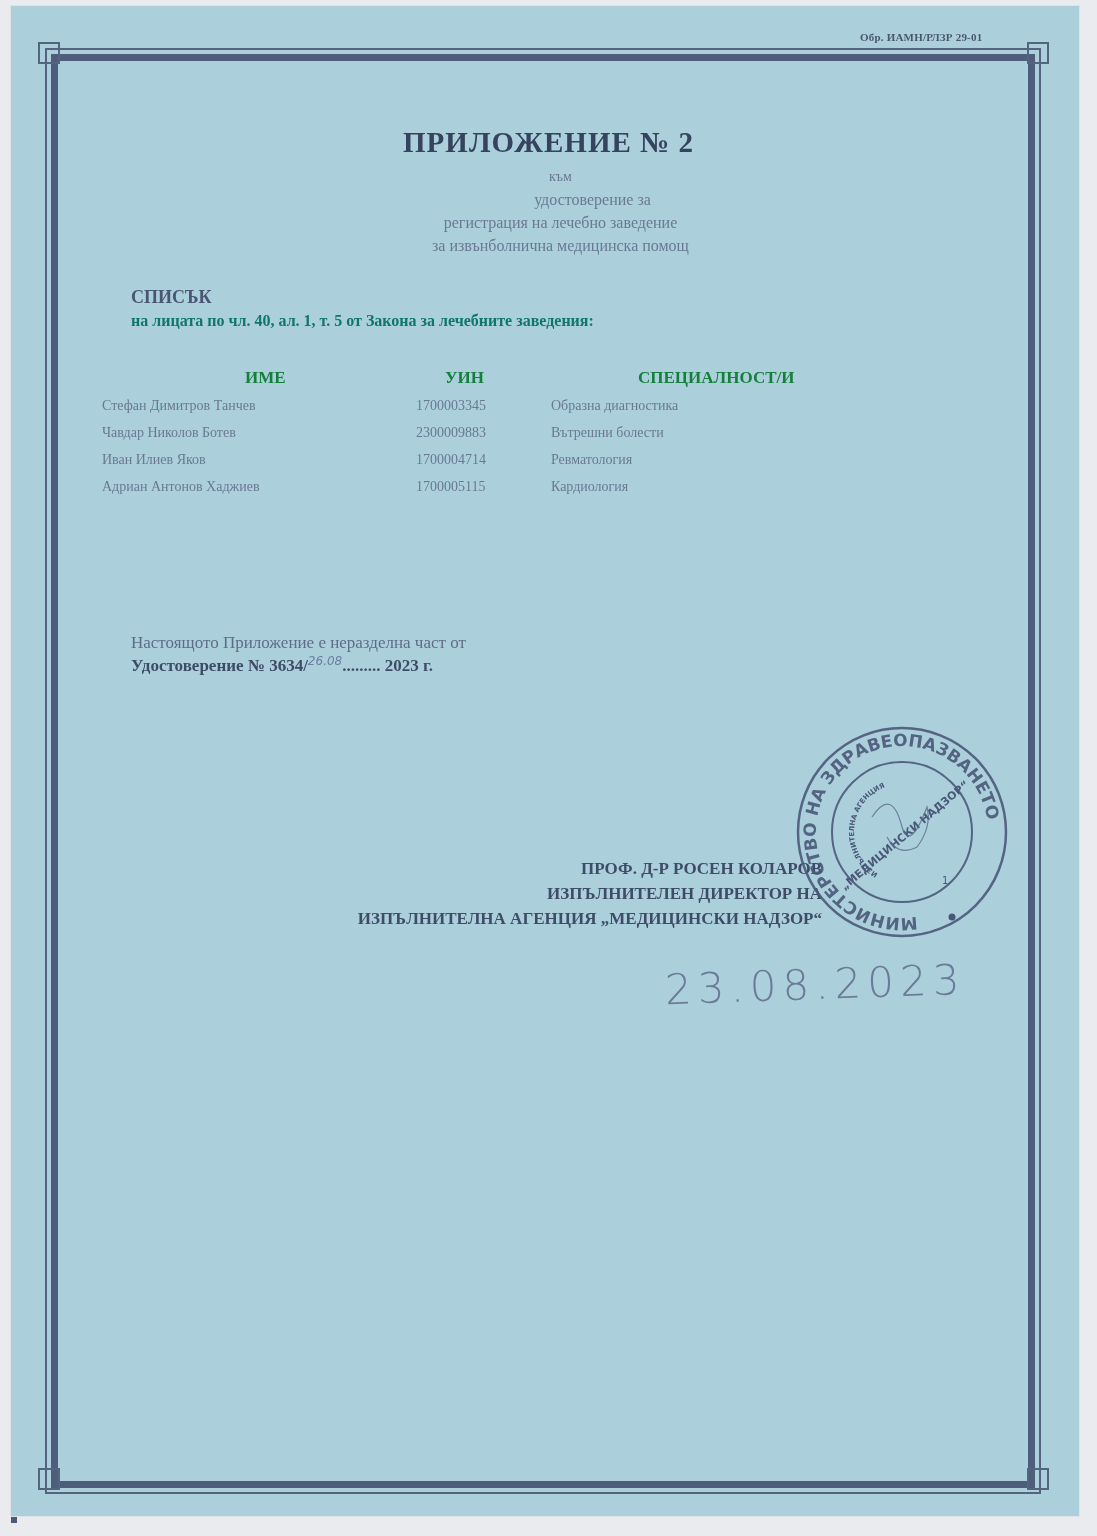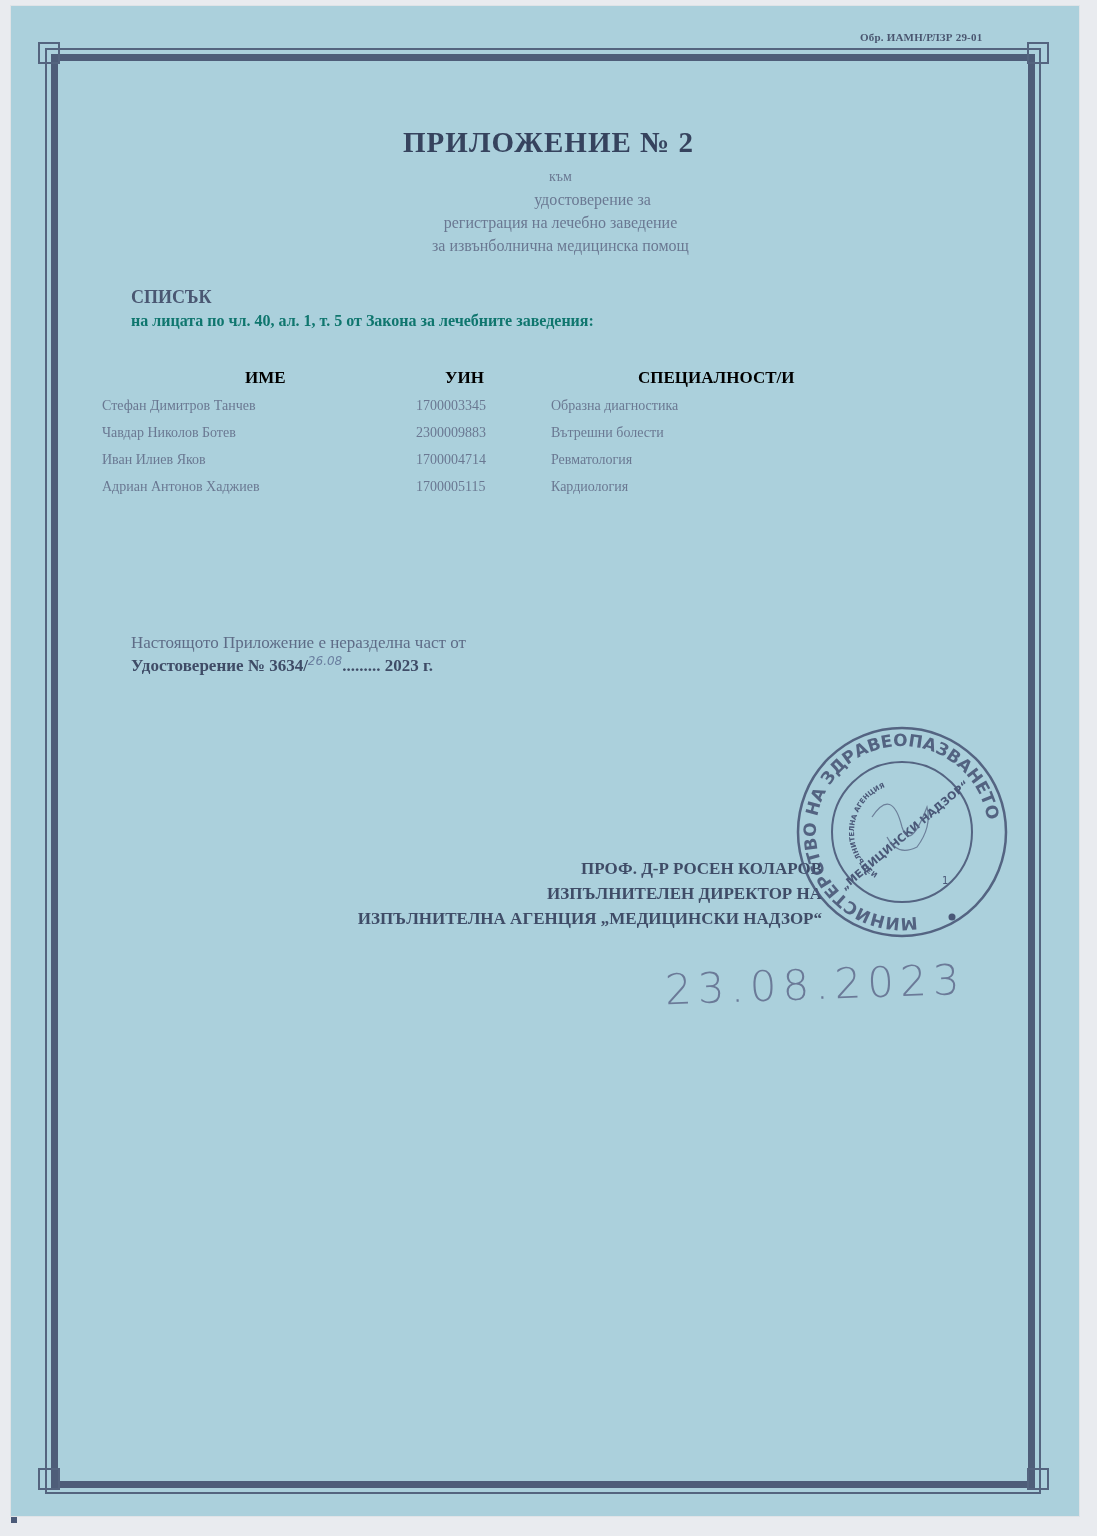--- a/index.html
+++ b/index.html
@@ -35,21 +35,21 @@
   .title {
     position:absolute; left:0; width:1097px; top:126px; text-align:center;
     font-size:29px; font-weight:bold; color:#36435e; letter-spacing:1px;
   }
   .subtitle-line {
     position:absolute; left:12px; width:1097px; text-align:center; font-size:16px; color:#6a7892;
   }
   .list-title { position:absolute; left:131px; top:287px; font-size:18px; font-weight:bold; color:#4a5772; }
   .list-sub { position:absolute; left:131px; top:312px; font-size:16px; font-weight:bold; color:#0f766e; }
 
-  .col-head { position:absolute; top:368px; font-size:17px; font-weight:bold; color:#000000; }
+  .col-head { position:absolute; top:368px; font-size:17px; font-weight:bold; color:#15803d; }
   .row { position:absolute; left:0; width:1097px; height:24px; font-size:14px; color:#6a7892; }
   .row span { position:absolute; white-space:nowrap; }
   .c-name { left:102px; }
   .c-uin { left:416px; }
   .c-spec { left:551px; }
 
   .note1 { position:absolute; left:131px; top:633px; font-size:17px; color:#5e6c87; }
   .note2 { position:absolute; left:131px; top:656px; font-size:17px; font-weight:bold; color:#3f4c67; }
   .handwritten-small {
     font-family:"DejaVu Sans",sans-serif; font-style:italic; font-weight:normal; font-size:12px;

